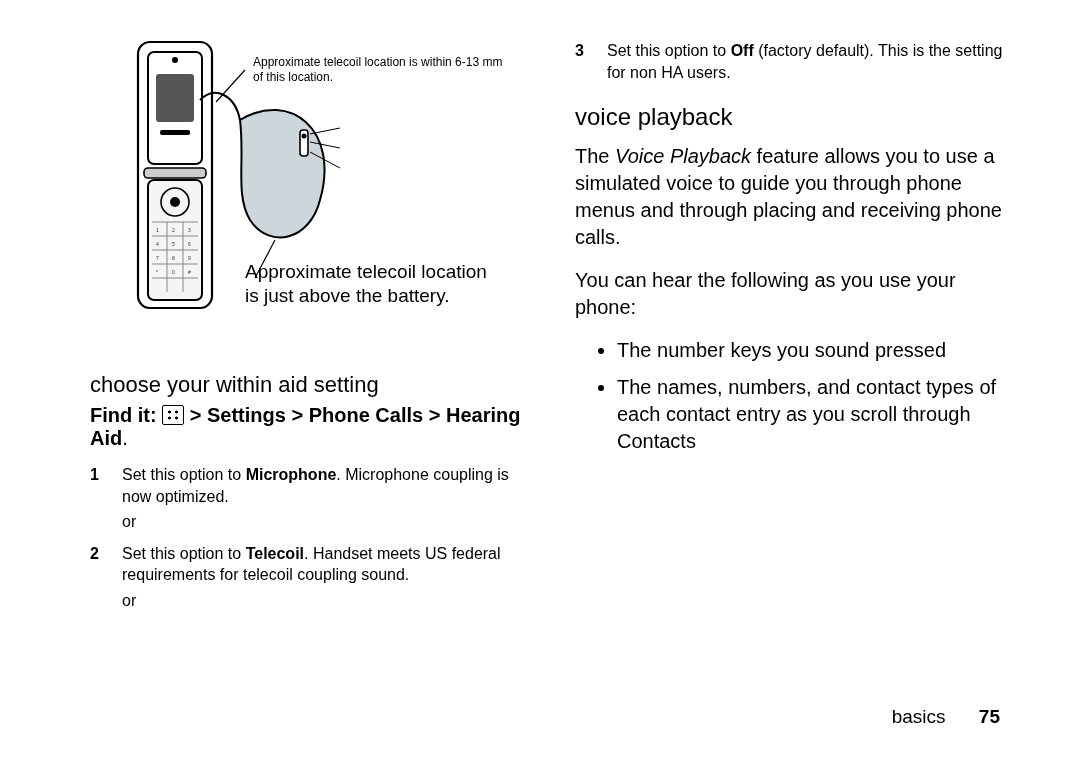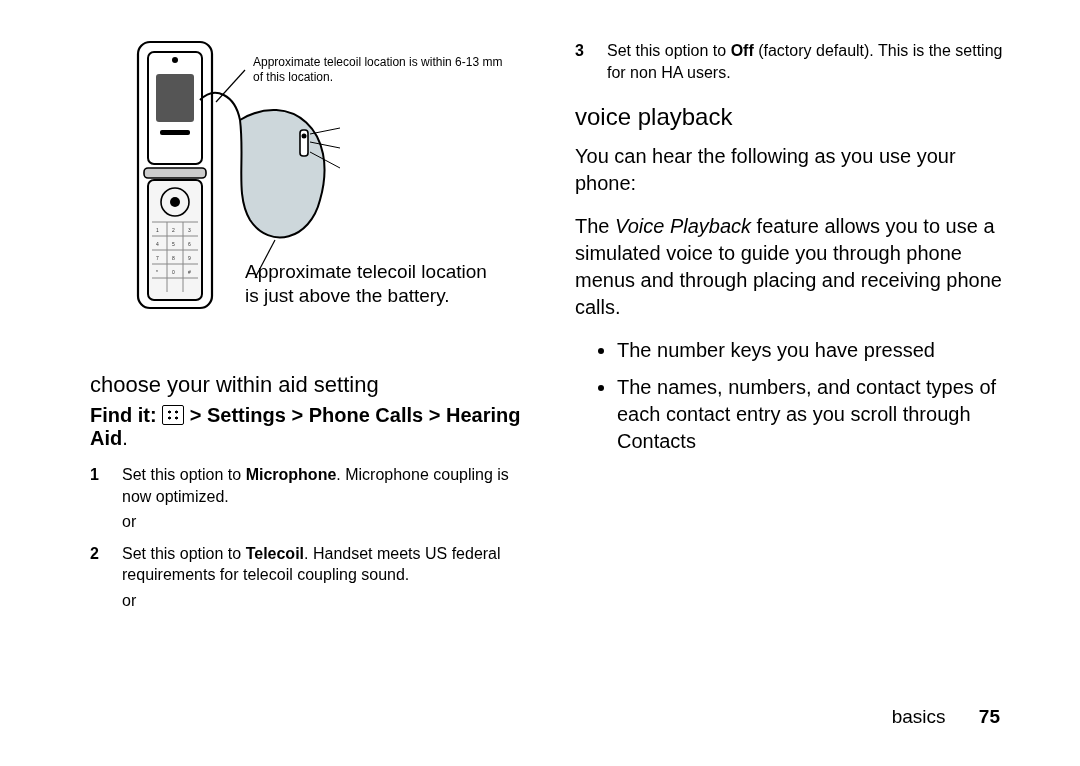--- a/index.html
+++ b/index.html
@@ -244,28 +244,28 @@
 
     <ol class="steps" start="3" style="counter-reset: step 2;">
       <li>
         <span>Set this option to </span><span class="bold">Off</span><span> (factory default). This is the setting for non HA users.</span>
       </li>
     </ol>
 
 
     <h2 class="sub2">voice playback</h2>
 
-    <p class="body">You can hear the following as you use your phone:</p>
-
     <p class="body">
       <span>The </span><span class="ital">Voice Playback</span><span> feature allows you to use a simulated voice to guide you through phone menus and through placing and receiving phone calls.</span>
     </p>
 
+    <p class="body">You can hear the following as you use your phone:</p>
+
     <ul class="bullets">
-      <li>The number keys you have pressed</li>
+      <li>The number keys you sound pressed</li>
       <li>The names, numbers, and contact types of each contact entry as you scroll through Contacts</li>
     </ul>
 
   </div>
 
   <div class="footer">
     <span>basics</span>
     <span class="pg">75</span>
   </div>
 

